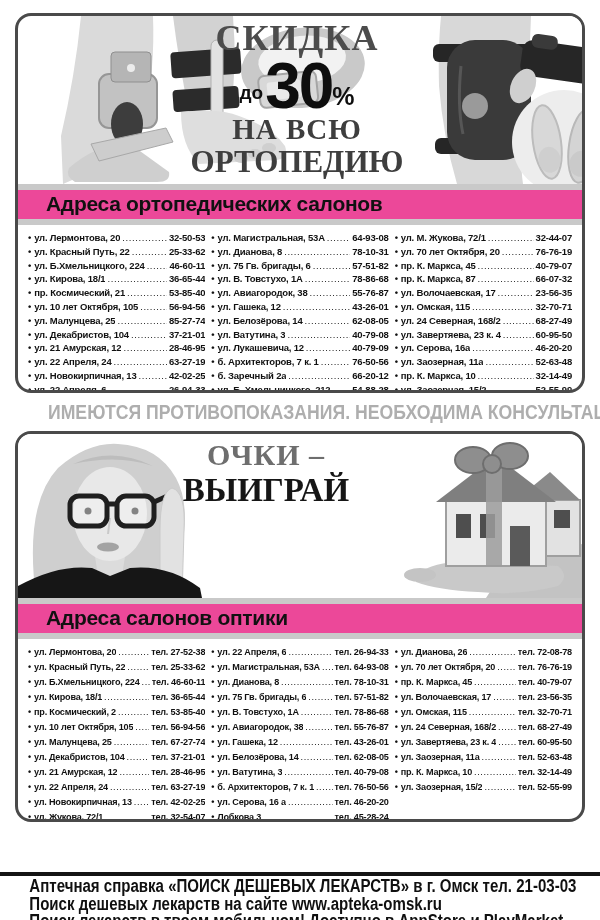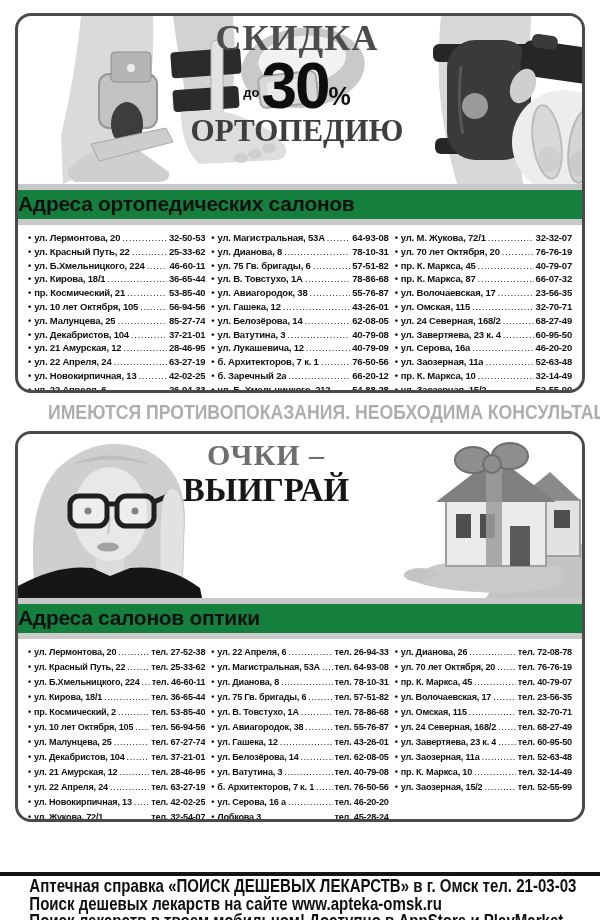--- a/index.html
+++ b/index.html
@@ -12,32 +12,32 @@
   .banner{position:relative;width:100%;background:#fff;}
   #banner-ortho{height:168px;margin-left:43px;}
   #banner-optics{height:164px;}
   .banner svg{position:absolute;left:0;top:0;width:100%;height:100%;}
   .promo{position:absolute;text-align:center;font-family:"Liberation Serif","DejaVu Serif",serif;
          font-weight:700;z-index:2;}
   #promo-ortho{left:116px;top:2px;width:240px;}
   .p1-title{font-size:36px;line-height:40px;color:#4c4c4c;letter-spacing:1px;}
   .p1-row{display:flex;justify-content:center;align-items:flex-end;color:#0e0e0e;
           font-family:"Liberation Sans",sans-serif;}
-  .p1-do{font-size:13px;line-height:26px;margin:0 2px 8px 0;}
+  .p1-do{font-size:19px;line-height:26px;margin:0 2px 8px 0;}
   .p1-30{font-size:64px;line-height:56px;letter-spacing:-2px;}
   .p1-pct{font-size:25px;line-height:32px;margin-bottom:2px;}
   .p1-l2{font-size:29px;line-height:31px;color:#3e3e3e;letter-spacing:1px;}
   .p1-l3{font-size:31px;line-height:34px;color:#3e3e3e;}
   #promo-optics{left:126px;top:4px;width:244px;}
   .p2-l1{font-size:46px;line-height:47px;color:#666666;letter-spacing:3px;}
   .p2-l2{font-size:30px;line-height:34px;color:#6e6e6e;letter-spacing:1px;}
   .p2-l3{font-size:33px;line-height:37px;color:#161616;}
   .p2-l4{font-size:37px;line-height:41px;color:#0b0b0b;}
-  .sec-head{border-top:6px solid #c9c9c9;border-bottom:6px solid #c9c9c9;background:#15803d;
-            font-weight:700;font-size:21px;line-height:26px;padding:1px 0 2px;letter-spacing:-0.3px;}
+  .sec-head{border-top:6px solid #c9c9c9;border-bottom:6px solid #c9c9c9;background:#ec4899;
+            font-weight:700;font-size:21px;line-height:26px;padding:1px 28px 2px;letter-spacing:-0.3px;}
   .list{display:flex;gap:6px;padding:6px 10px 0;}
   .col{flex:1;min-width:0;}
   .itm{display:flex;align-items:baseline;font-weight:700;white-space:nowrap;overflow:hidden;
        letter-spacing:-0.2px;}
   #card-ortho .itm{font-size:9.5px;line-height:13.8px;}
   #card-optics .itm{font-size:9.1px;line-height:15px;}
   .bu{margin-right:3px;}
   .nm{flex:0 1 auto;overflow:hidden;}
   .dots{flex:1 1 2px;min-width:2px;overflow:hidden;margin:0 2px;letter-spacing:0.6px;font-weight:400;}
   .ph{flex:0 0 auto;}
@@ -108,20 +108,21 @@
           <ellipse cx="522" cy="148" rx="11" ry="13" fill="#cacaca"></ellipse>
         </g>
       </svg>
       <div class="promo" id="promo-ortho">
         <div class="p1-title">СКИДКА</div>
         <div class="p1-row">
           <span class="p1-do">до</span>
           <span class="p1-30">30</span>
           <span class="p1-pct">%</span>
         </div>
+        <div class="p1-l2">НА ВСЮ</div>
         <div class="p1-l3">ОРТОПЕДИЮ</div>
       </div>
     </div>
     <div class="sec-head">Адреса ортопедических салонов</div>
     <div class="list">
       <div class="col">
           <div class="itm">
             <span class="bu">•</span>
             <span class="nm">ул. Лермонтова, 20</span>
             <span class="dots">................................................................................</span>
@@ -266,21 +267,21 @@
             <span class="nm">ул. Б. Хмельницкого, 212</span>
             <span class="dots">................................................................................</span>
             <span class="ph">54-88-28</span>
           </div>
         </div>
       <div class="col">
           <div class="itm">
             <span class="bu">•</span>
             <span class="nm">ул. М. Жукова, 72/1</span>
             <span class="dots">................................................................................</span>
-            <span class="ph">32-32-07</span>
+            <span class="ph">32-44-07</span>
           </div>
           <div class="itm">
             <span class="bu">•</span>
             <span class="nm">ул. 70 лет Октября, 20</span>
             <span class="dots">................................................................................</span>
             <span class="ph">76-76-19</span>
           </div>
           <div class="itm">
             <span class="bu">•</span>
             <span class="nm">пр. К. Маркса, 45</span>

